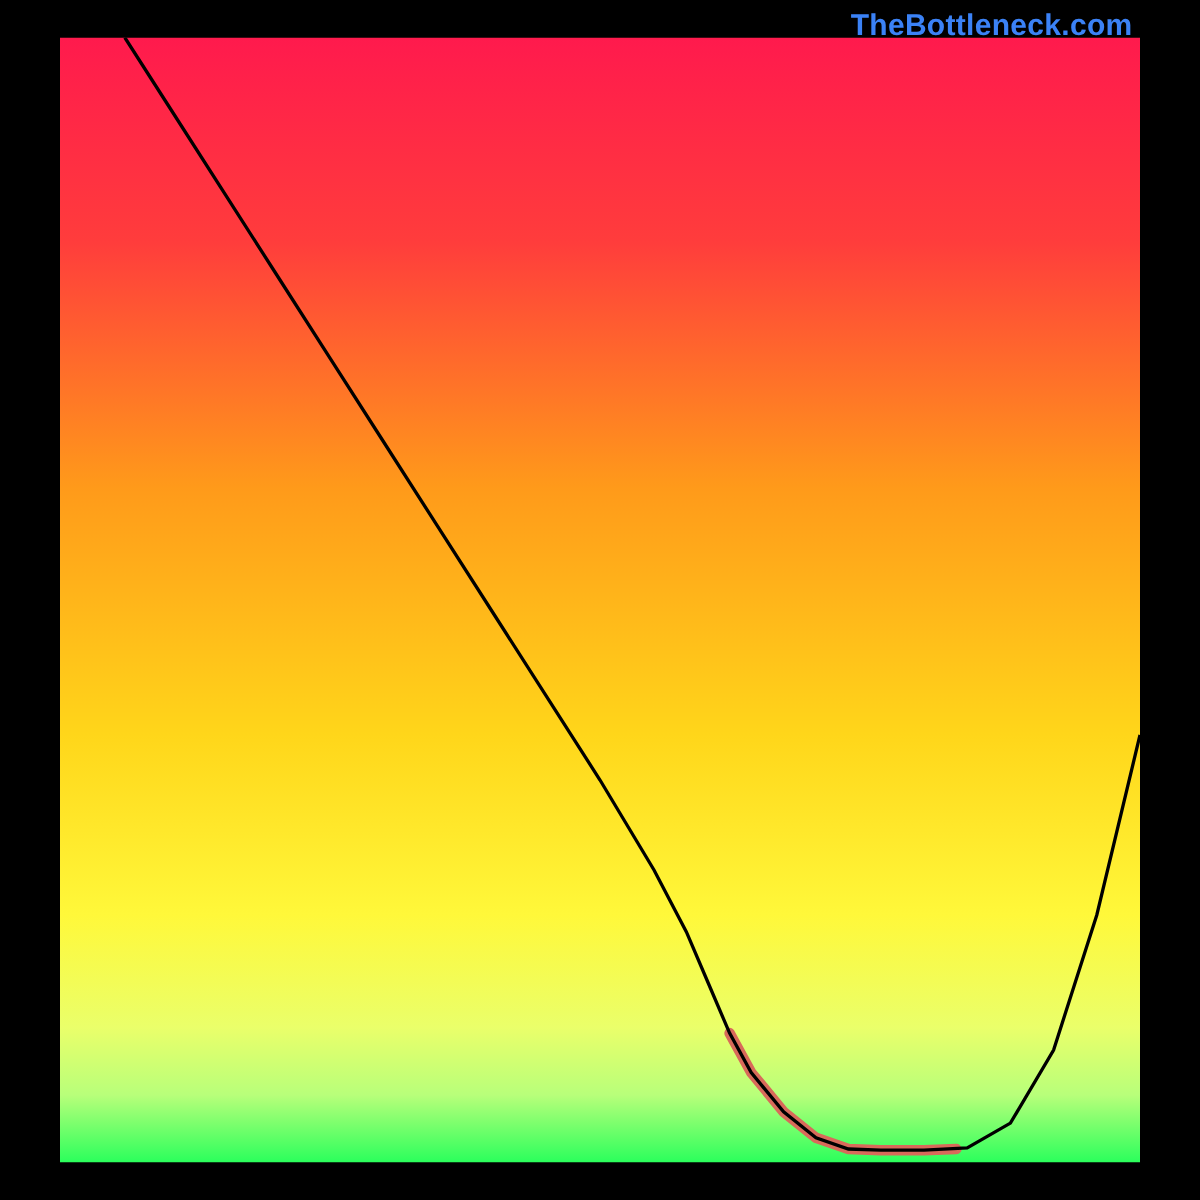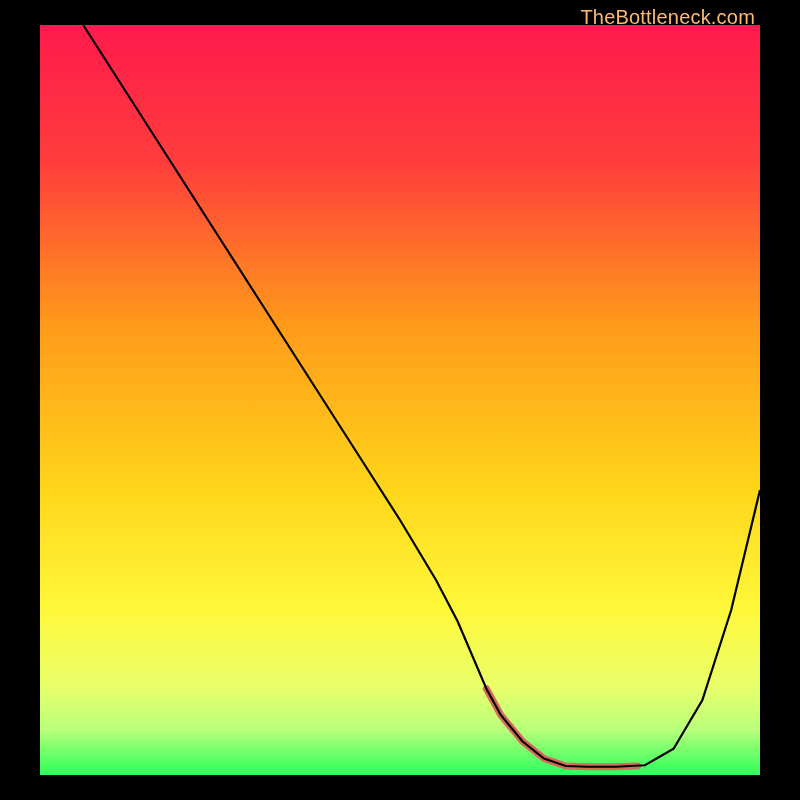--- a/index.html
+++ b/index.html
@@ -1,19 +1,19 @@
 <!DOCTYPE html>
 <html><head>
 <meta charset="utf-8">
 <style>
 *{margin:0;padding:0;box-sizing:border-box}
 body{background:#000;width:800px;height:800px;position:relative;font-family:Arial,sans-serif}
 .frame{position:absolute;left:40px;top:25px;width:720px;height:750px;background:#000}
 .plot{position:absolute;left:0;top:0;width:720px;height:750px}
-.watermark{position:absolute;right:45px;top:6px;color:#fdba74;font-size:20px;font-weight:400;letter-spacing:0.2px}
+.watermark{position:absolute;right:45px;top:6px;color:#3b82f6;font-size:20px;font-weight:700;letter-spacing:0.2px}
 </style>
 </head>
 <body>
 
 <div class="watermark">TheBottleneck.com</div>
 
 <div class="frame">
 <svg class="plot" viewBox="0 0 720 750" preserveAspectRatio="none">
   <defs>
     <linearGradient id="bg" x1="0" y1="0" x2="0" y2="1">

